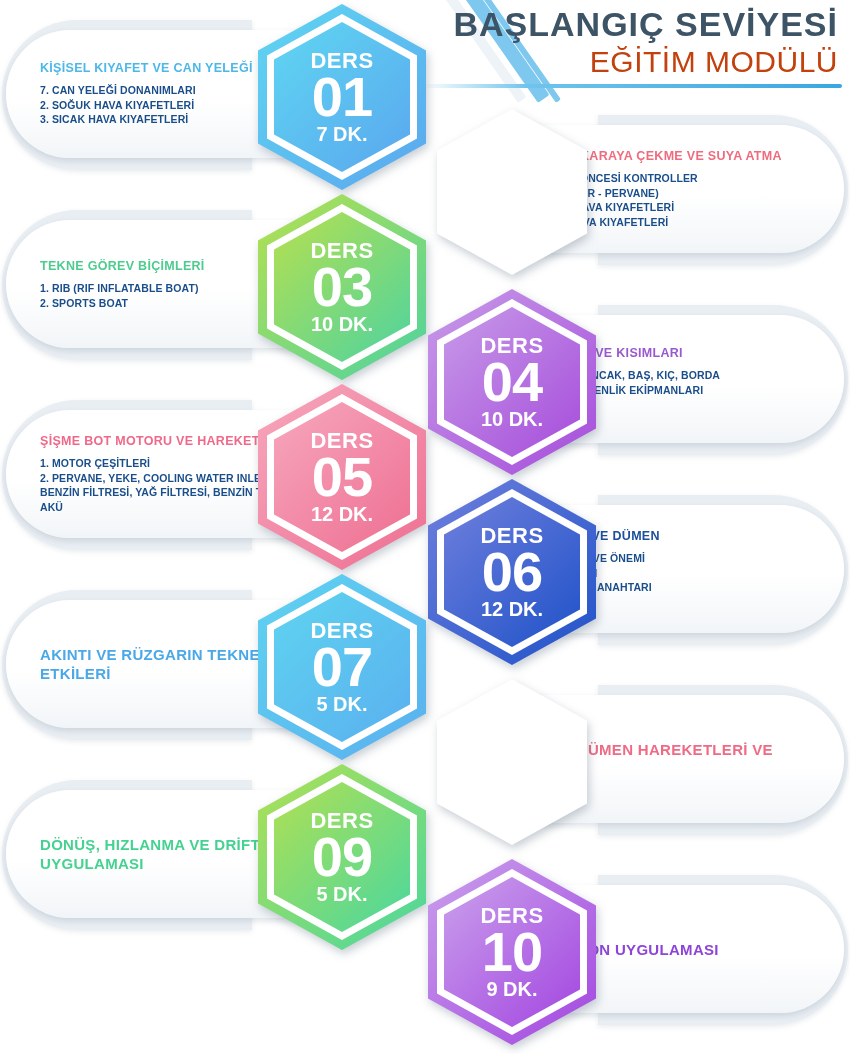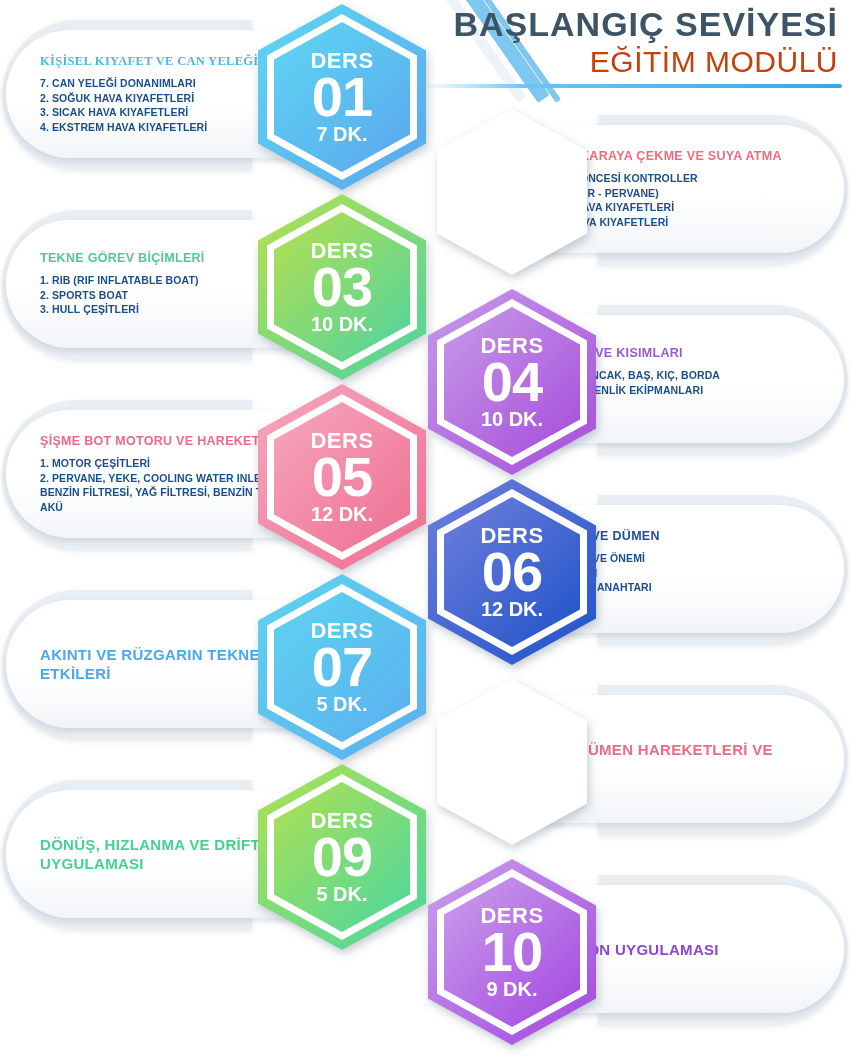--- a/index.html
+++ b/index.html
@@ -105,26 +105,25 @@
     <div class="line1">BAŞLANGIÇ SEVİYESİ</div>
     <div class="line2">EĞİTİM MODÜLÜ</div>
   </div>
   <div class="header-rule"></div>
 
   <div id="rows">
       <div class="row" style="top: 12px;">
         <div class="ghost left"></div>
         <div class="panel left">
           <div class="inner">
-            <h3 style="color: rgb(76, 184, 232); font-family: Liberation Serif, serif;">KİŞİSEL KIYAFET VE CAN YELEĞİ</h3>
+            <h3 style="color: rgb(76, 184, 232);">KİŞİSEL KIYAFET VE CAN YELEĞİ</h3>
             <ol>
               <li>7. CAN YELEĞİ DONANIMLARI</li>
               <li>2. SOĞUK HAVA KIYAFETLERİ</li>
               <li>3. SICAK HAVA KIYAFETLERİ</li>
-              <li>4. EKSTREM HAVA KIYAFETLERİ</li>
             </ol>
           </div>
         </div>
         <div class="hex posL">
           <div class="hexshape" style="background: linear-gradient(135deg, rgb(95, 214, 242) 0%, rgb(90, 167, 238) 100%);"></div>
           <div class="hexring"></div>
           <div class="hexface" style="background: linear-gradient(135deg, rgb(95, 214, 242) 0%, rgb(90, 167, 238) 100%);">
             <div class="ders">DERS</div>
             <div class="num">01</div>
             <div class="dur">7 DK.</div>
@@ -155,21 +154,20 @@
         </div>
       </div>
       <div class="row" style="top: 202px;">
         <div class="ghost left"></div>
         <div class="panel left">
           <div class="inner">
             <h3 style="color: rgb(78, 203, 142);">TEKNE GÖREV BİÇİMLERİ</h3>
             <ol>
               <li>1. RIB (RIF INFLATABLE BOAT)</li>
               <li>2. SPORTS BOAT</li>
-              <li>3. HULL ÇEŞİTLERİ</li>
             </ol>
           </div>
         </div>
         <div class="hex posL">
           <div class="hexshape" style="background: linear-gradient(135deg, rgb(182, 224, 79) 0%, rgb(78, 211, 160) 100%);"></div>
           <div class="hexring"></div>
           <div class="hexface" style="background: linear-gradient(135deg, rgb(182, 224, 79) 0%, rgb(78, 211, 160) 100%);">
             <div class="ders">DERS</div>
             <div class="num">03</div>
             <div class="dur">10 DK.</div>

